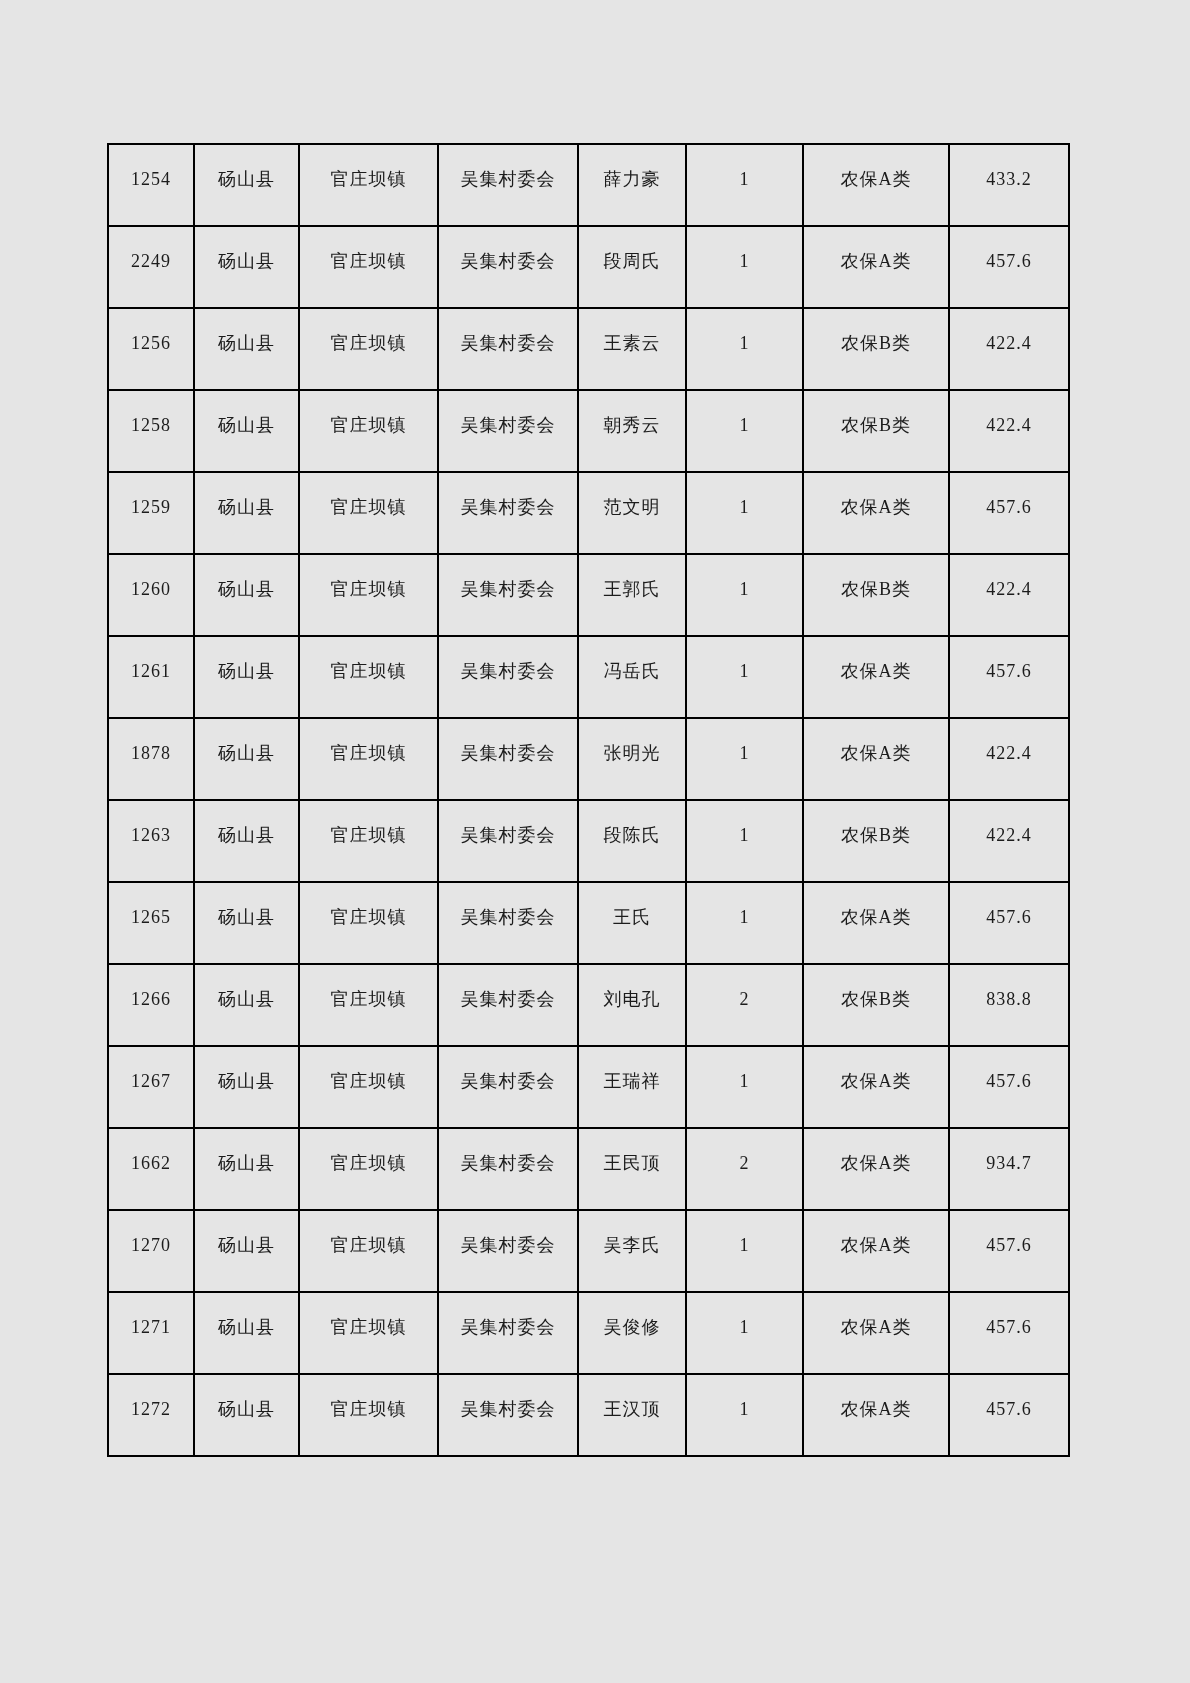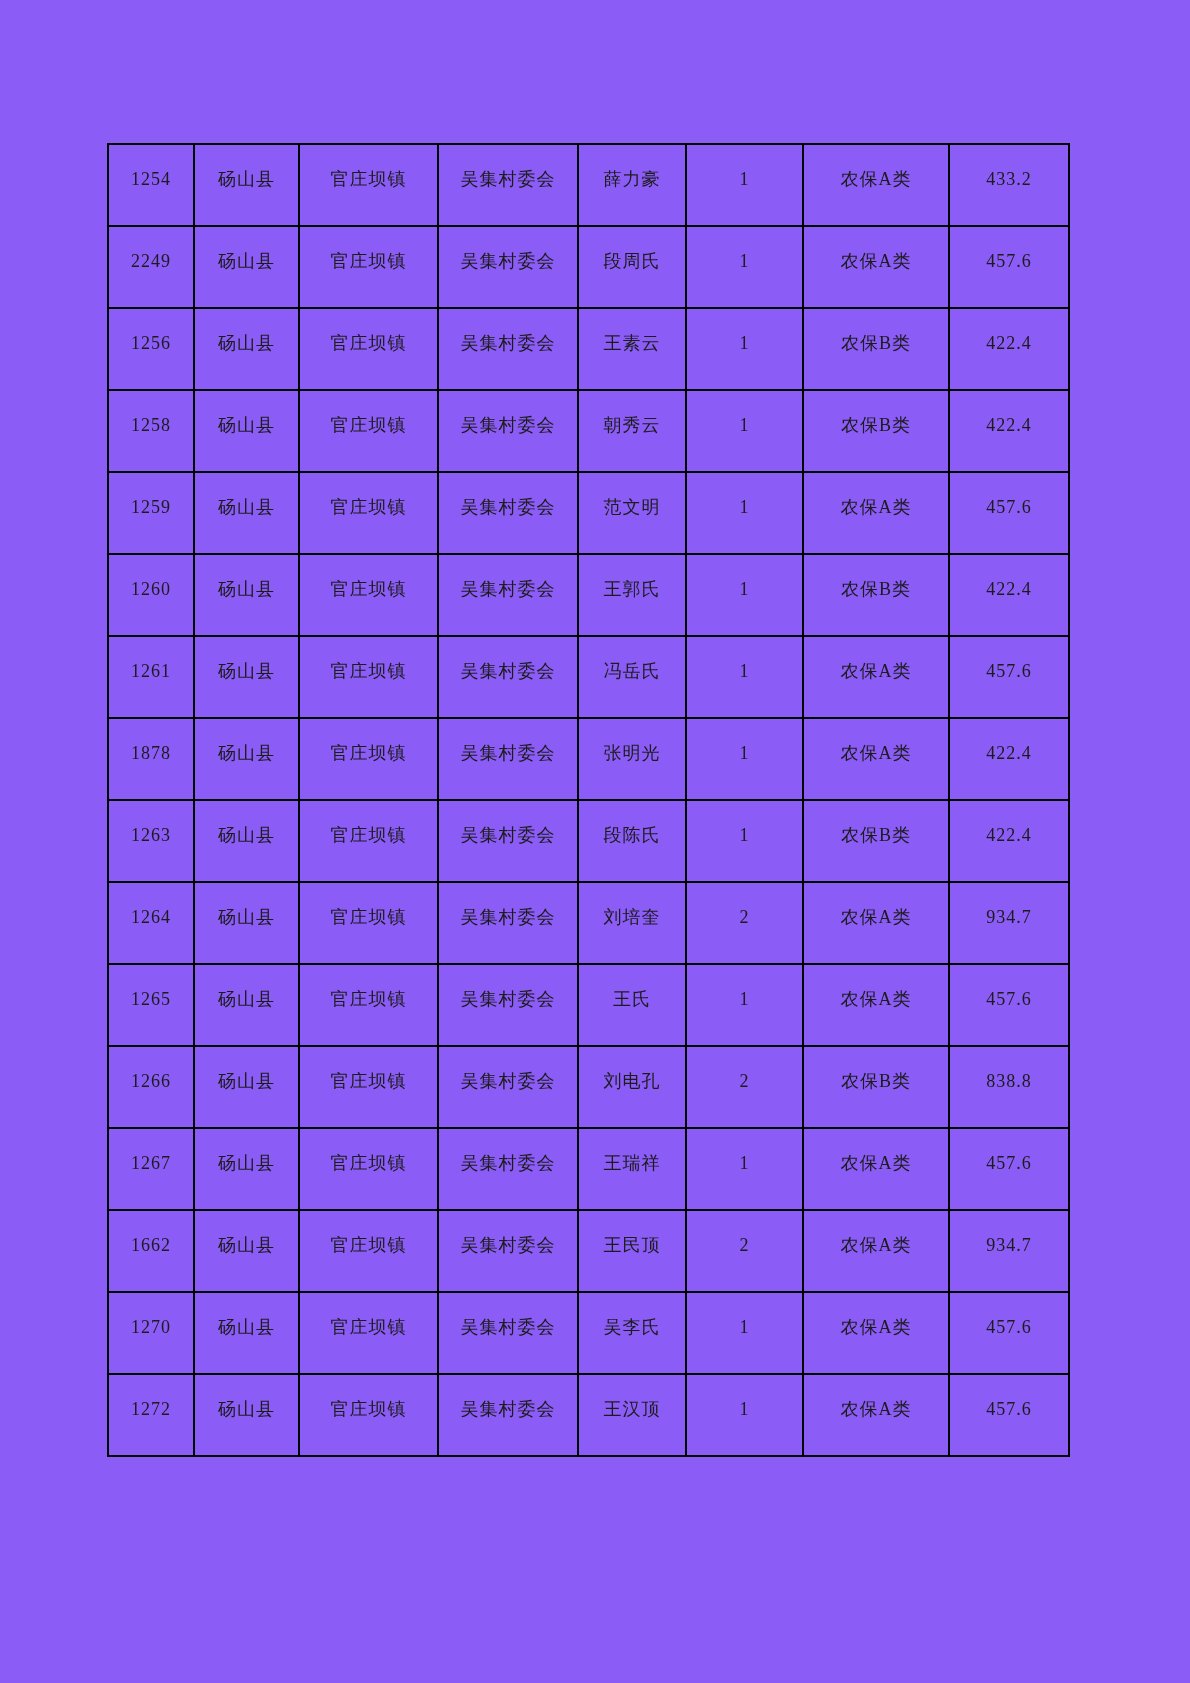--- a/index.html
+++ b/index.html
@@ -4,21 +4,21 @@
 <style>
   html, body {
     margin: 0;
     padding: 0;
     background: #ffffff;
   }
   .page {
     position: relative;
     width: 1190px;
     height: 1683px;
-    background: #8b5cf6;
+    background: #e5e5e5;
     overflow: hidden;
     font-family: "Liberation Serif", "DejaVu Serif", serif;
   }
   table.grid {
     position: absolute;
     left: 107px;
     top: 143px;
     width: 961px;
     border-collapse: collapse;
     table-layout: fixed;
@@ -145,30 +145,20 @@
           <td>1263</td>
           <td>砀山县</td>
           <td>官庄坝镇</td>
           <td>吴集村委会</td>
           <td>段陈氏</td>
           <td>1</td>
           <td>农保B类</td>
           <td>422.4</td>
         </tr>
         <tr>
-          <td>1264</td>
-          <td>砀山县</td>
-          <td>官庄坝镇</td>
-          <td>吴集村委会</td>
-          <td>刘培奎</td>
-          <td>2</td>
-          <td>农保A类</td>
-          <td>934.7</td>
-        </tr>
-        <tr>
           <td>1265</td>
           <td>砀山县</td>
           <td>官庄坝镇</td>
           <td>吴集村委会</td>
           <td>王氏</td>
           <td>1</td>
           <td>农保A类</td>
           <td>457.6</td>
         </tr>
         <tr>
@@ -200,20 +190,30 @@
           <td>2</td>
           <td>农保A类</td>
           <td>934.7</td>
         </tr>
         <tr>
           <td>1270</td>
           <td>砀山县</td>
           <td>官庄坝镇</td>
           <td>吴集村委会</td>
           <td>吴李氏</td>
+          <td>1</td>
+          <td>农保A类</td>
+          <td>457.6</td>
+        </tr>
+        <tr>
+          <td>1271</td>
+          <td>砀山县</td>
+          <td>官庄坝镇</td>
+          <td>吴集村委会</td>
+          <td>吴俊修</td>
           <td>1</td>
           <td>农保A类</td>
           <td>457.6</td>
         </tr>
         <tr>
           <td>1272</td>
           <td>砀山县</td>
           <td>官庄坝镇</td>
           <td>吴集村委会</td>
           <td>王汉顶</td>

